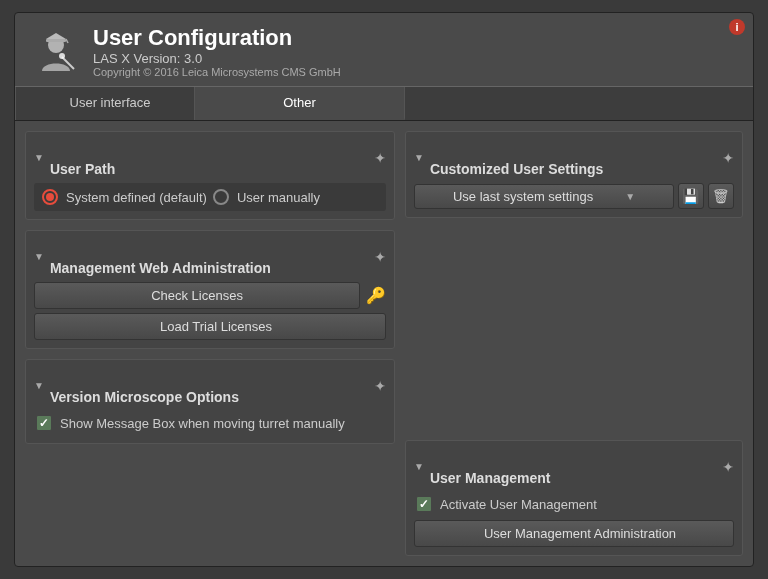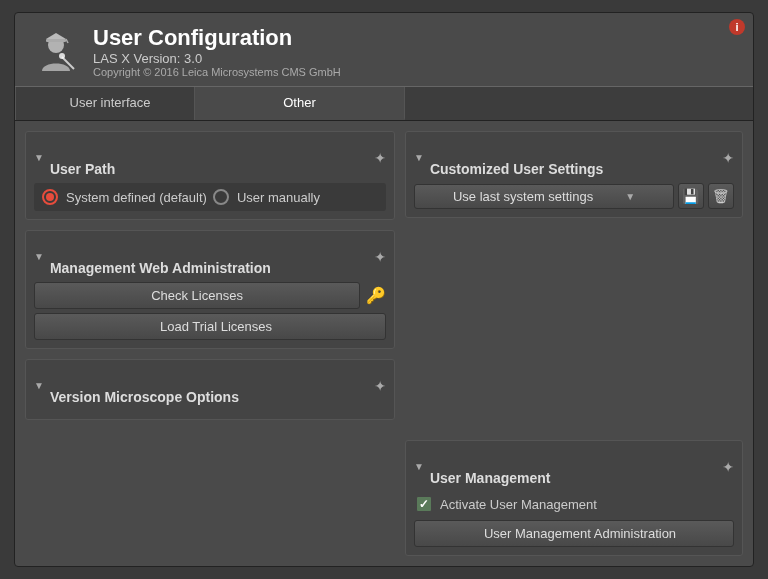--- a/index.html
+++ b/index.html
@@ -334,20 +334,24 @@
       </div>
 
       <div class="section">
         <div class="section-header">
           <div class="section-title-row">
             <span class="triangle-icon">▼</span>
             <span class="section-title">Version Microscope Options</span>
           </div>
           <span class="pin-icon">✦</span>
         </div>
+        <div class="checkbox-item">
+          <div class="checkbox checked"></div>
+          <span class="checkbox-label">Show Message Box when moving turret manually</span>
+        </div>
       </div>
 
     </div>
 
     <div class="col col-right">
 
       <div class="section">
         <div class="section-header">
           <div class="section-title-row">
             <span class="triangle-icon">▼</span>

